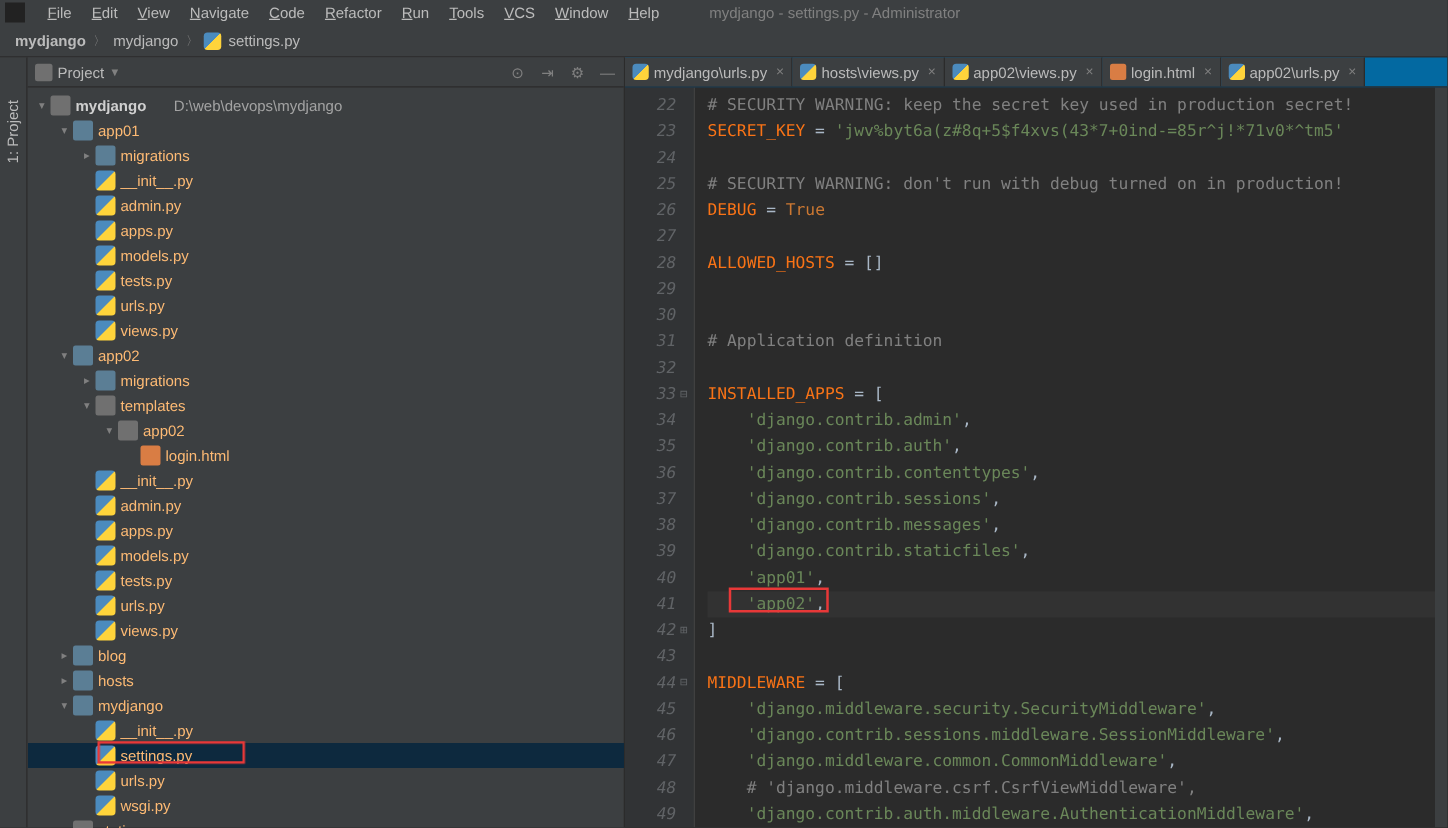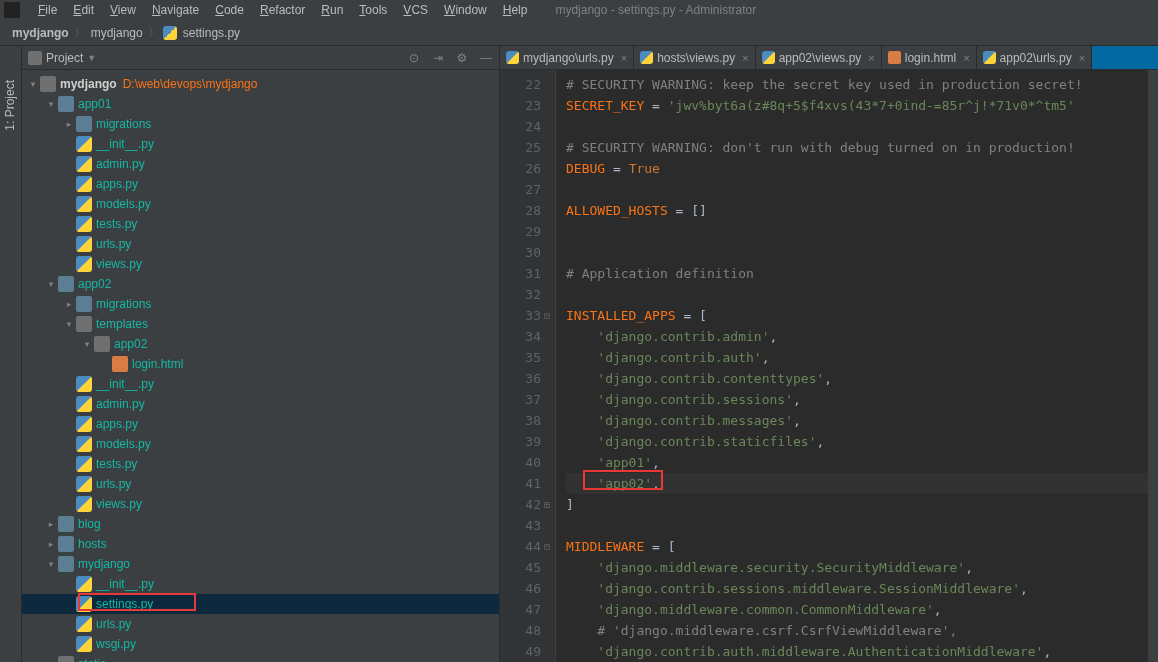--- a/index.html
+++ b/index.html
@@ -23,21 +23,21 @@
 .menubar .logo {
   position: absolute;
   left: 4px;
   top: 2px;
   width: 16px;
   height: 16px;
   background: #222;
 }
 .menubar .mi { padding: 0 8px; color: #bbbbbb; cursor: default; }
 .menubar .mi u { text-decoration: underline; }
-.menubar .title { margin-left: 20px; color: #808080; }
+.menubar .title { margin-left: 32px; color: #808080; }
 .breadcrumb {
   height: 26px;
   display: flex;
   align-items: center;
   padding-left: 10px;
   background: #3c3f41;
   border-bottom: 1px solid #2b2b2b;
 }
 .breadcrumb .bc { color: #bbbbbb; padding: 0 2px; }
 .breadcrumb .sep { color: #808080; margin: 0 4px; font-size: 10px; }
@@ -121,23 +121,23 @@
 .ficon.folder-dark { background: #707070; border-radius: 2px; }
 .ficon.folder-src { background: #5b7e95; border-radius: 2px; }
 .ficon.py {
   background: linear-gradient(135deg, #4b8bbe 49%, #ffd43b 51%);
   border-radius: 3px;
 }
 .ficon.html {
   background: #d97d44;
   border-radius: 2px;
 }
-.tree-row .name { color: #14b8a6; }
+.tree-row .name { color: #fdba74; }
 .tree-row .name.bold { font-weight: bold; color: #d0d0d0; }
-.tree-row .path { color: #f97316; margin-left: 6px; }
+.tree-row .path { color: #a3a3a3; margin-left: 22px; }
 .red-box {
   position: absolute;
   border: 2px solid #e83838;
   pointer-events: none;
 }
 .editor-area {
   flex: 1;
   display: flex;
   flex-direction: column;
   background: #2b2b2b;
@@ -168,20 +168,21 @@
   position: relative;
 }
 .gutter {
   width: 56px;
   background: #313335;
   text-align: right;
   padding: 4px 14px 4px 0;
   color: #606366;
   line-height: 21px;
   border-right: 1px solid #404040;
+  font-style: italic;
 }
 .code {
   flex: 1;
   background: #2b2b2b;
   padding: 4px 0 4px 10px;
   line-height: 21px;
   position: relative;
 }
 .code .line { height: 21px; white-space: pre; }
 .code .line.hl { background: #323232; }

